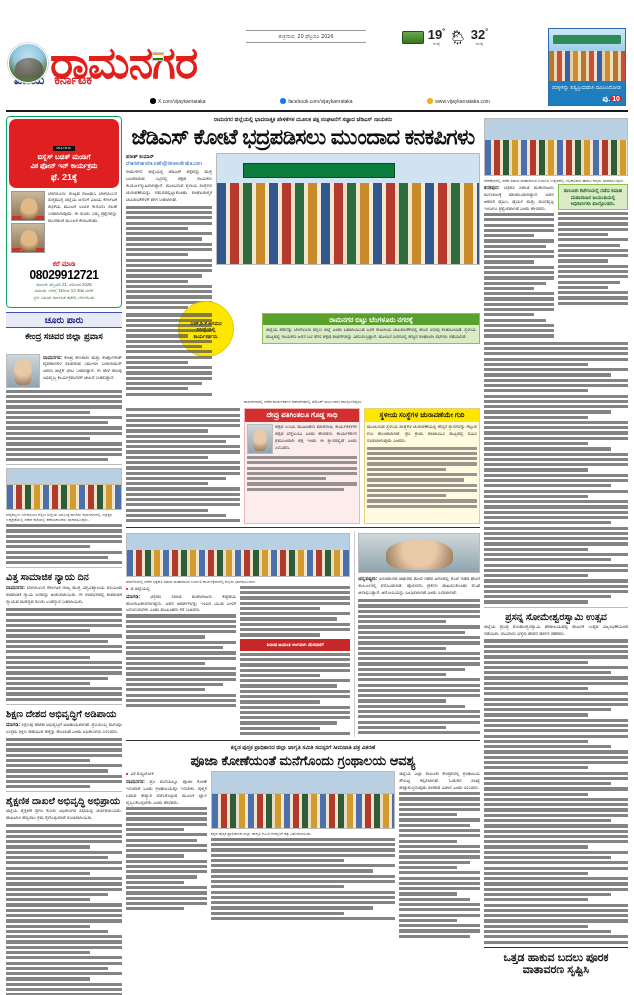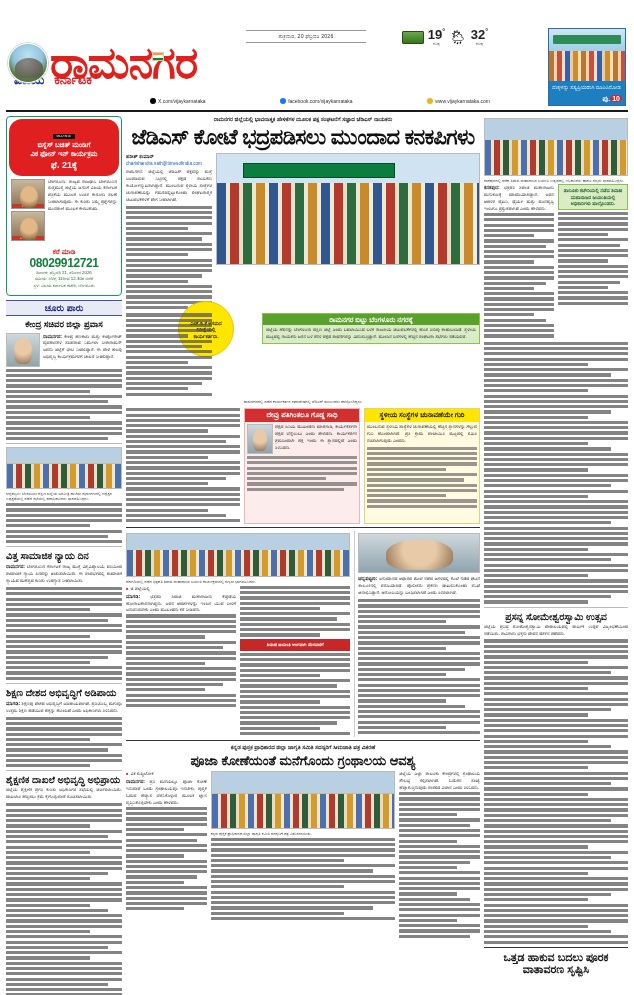--- a/index.html
+++ b/index.html
@@ -79,40 +79,40 @@
   
   .kn { font-size: 4.6px; line-height: 1.5; color: #222; text-align: justify; }
   .faux { color: #2a2a2a; }
   .faux span { display:block; height: 3.2px; background: #555; opacity: .72; margin-bottom: 2.1px; border-radius: 0.5px; }
   .faux span:nth-child(5n) { width: 72%; }
   .faux span:nth-child(7n) { width: 88%; }
   .faux.light span { opacity: .6; }
 
   
   .ad-card { border: 1px solid #0e9e62; border-radius: 4px; padding: 2px; margin-bottom: 4px; background:#fff; }
-  .ad-head { background:#e02020; color:#fff; text-align:center; padding:4px 2px 5px; border-radius:13px; }
+  .ad-head { background:#e02020; color:#fff; text-align:center; padding:16px 2px 5px; border-radius:7px; }
   .ad-head .tag { display:inline-block; background:#111; color:#fff; font-size:3.6px; padding:0.5px 3px; margin-bottom:2px; letter-spacing:0.4px;}
   .ad-head .l1 { font-size:7px; font-weight:800; line-height:1.25; }
   .ad-head .l2 { font-size:9px; font-weight:800; margin-top:1px; }
   .ad-body { display:flex; gap:3px; padding:3px 2px; }
   .ad-photos { width: 34px; }
   .photo { width: 34px; height: 30px; border:0.5px solid #999; margin-bottom:2px; position:relative; overflow:hidden;
      background: linear-gradient(#c9b79c, #8a6f52); }
   .photo::after { content:""; position:absolute; left:8px; top:6px; width:18px; height:22px; border-radius:50% 50% 40% 40%;
      background: radial-gradient(circle at 50% 35%, #e2b887 0 45%, #6b4a2c 100%); }
   .photo .cap { position:absolute; bottom:0; left:0; right:0; background:#c0392b; color:#fff; font-size:3px; text-align:center; }
   .ad-txt { flex:1; }
   .phone-block { background:#fff; text-align:center; padding:2px 0 4px; }
   .phone-label { color:#e02020; font-size:7px; font-weight:800; }
-  .phone-num { color:#15803d; font-size:12px; font-weight:800; letter-spacing:-0.4px; }
+  .phone-num { color:#000000; font-size:12px; font-weight:800; letter-spacing:-0.4px; }
   .phone-meta { font-size:4.4px; color:#1b5e20; line-height:1.5; }
 
   .sec-band { background:#e8eaf6; border-top:1px solid #3f51b5; border-bottom:1px solid #3f51b5;
     text-align:center; font-size:9px; font-weight:800; color:#1a237e; padding:1.5px 0; margin: 4px 0 3px; }
-  .sub-hl { font-size:8.5px; font-weight:800; color:#111; text-align:center; line-height:1.2; margin-bottom:3px; }
+  .sub-hl { font-size:8.5px; font-weight:800; color:#111; text-align:center; line-height:1.2; margin-bottom:12px; }
 
   .img-box { background:#d8d8d8; border:0.5px solid #bbb; position:relative; overflow:hidden; }
   .crowd {
     background: linear-gradient(#b9cfe2 0 38%, #cbbb96 38% 100%);
   }
   .crowd::after {
     content:""; position:absolute; left:0; right:0; bottom:0; height:62%;
     background: repeating-linear-gradient(90deg,
       #4c6fae 0 6px, #f0e4cc 6px 9px, #b03a2e 9px 15px, #efe3c9 15px 18px,
       #2f5d3a 18px 24px, #e9dcc2 24px 27px, #d39b2e 27px 33px, #f2e7d0 33px 36px);

